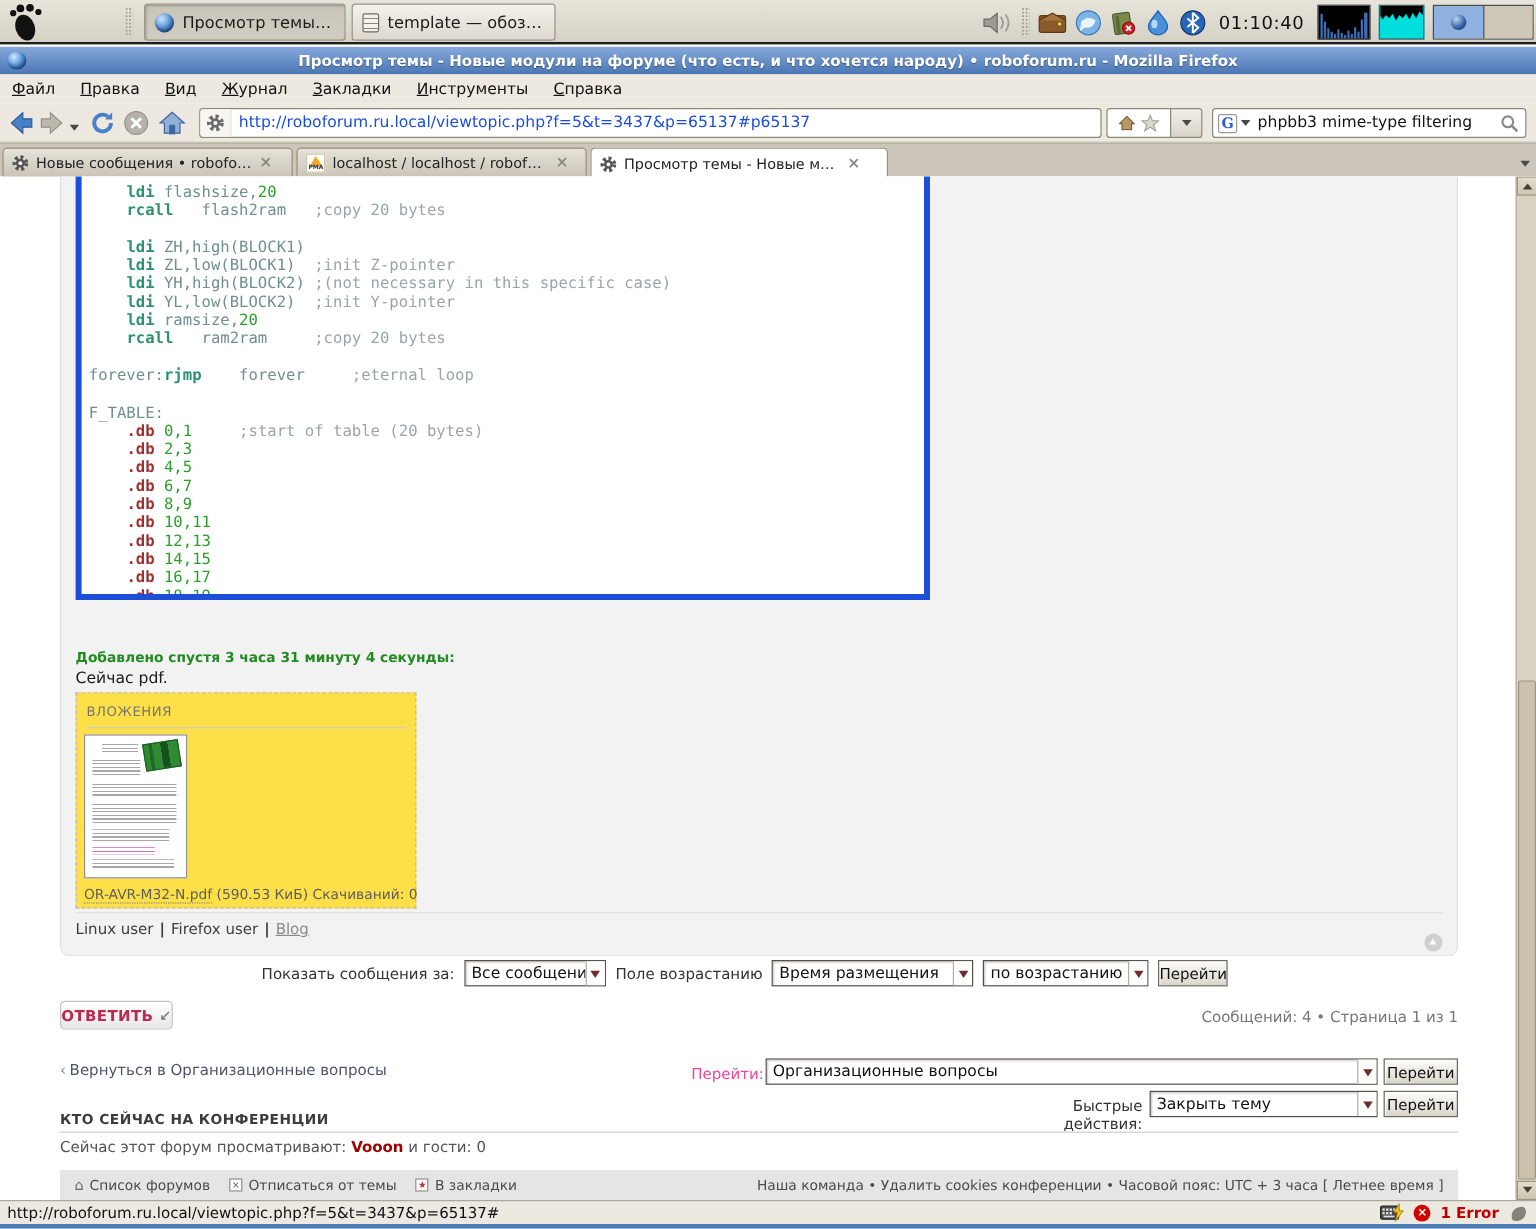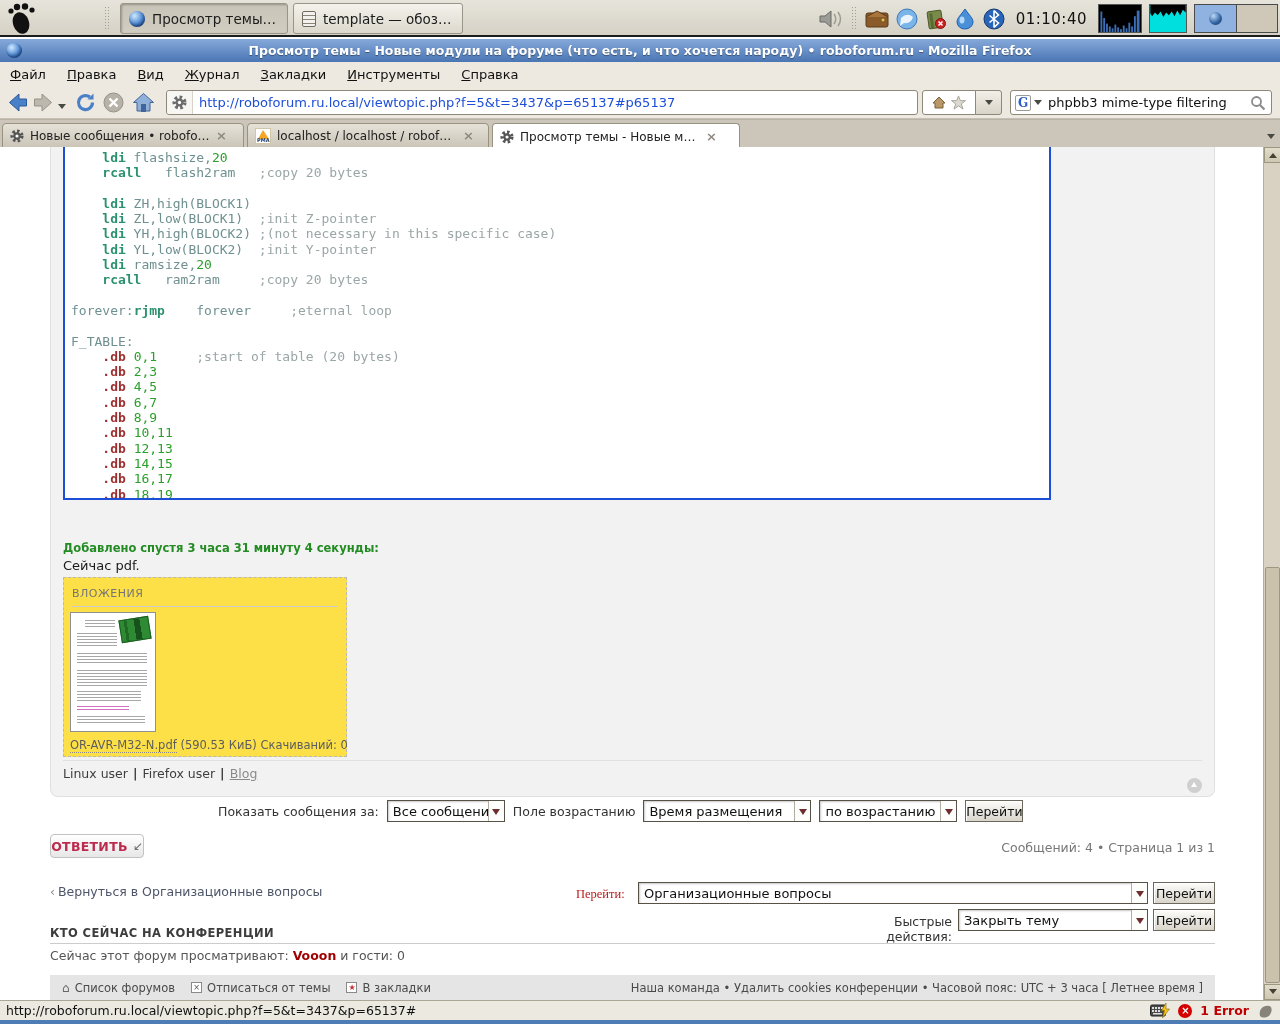--- a/index.html
+++ b/index.html
@@ -84,22 +84,22 @@
   .pmaic { width:16px; height:16px; position:relative; background:#fff; border:1px solid #d0c6a8; }
   .pmaic i { position:absolute; left:2px; top:1px; width:0; height:0;
     border-left:5px solid transparent; border-right:6px solid transparent; border-bottom:9px solid #f5a623; }
   .pmaic b { position:absolute; left:1px; bottom:0; font:bold 5px/5px "DejaVu Sans",sans-serif; color:#1a3a6a; }
 
   
   #content { position:absolute; left:0; top:147px; width:1280px; height:853px; background:#fff; overflow:hidden; }
 
   #postpanel { position:absolute; left:50px; top:0; width:1165px; height:650px; background:#f2f2f2;
     border:1px solid #e0e0e0; border-top:none; border-radius:0 0 8px 8px; }
-  #codeblock { position:absolute; left:12px; top:-8px; width:988px; height:361px; background:#fff;
-    border:2px solid #1d4ed8; padding:9px 18px 4px 6px; overflow:hidden; }
+  #codeblock { position:absolute; left:12px; top:-8px; width:712px; height:361px; background:#fff;
+    border:5px solid #1d4ed8; padding:9px 18px 4px 6px; overflow:hidden; }
   #codelines { font:13px/15.3px "DejaVu Sans Mono","Liberation Mono",monospace; white-space:pre; color:#6f9090; }
   .cl { min-height:15.3px; }
   .ck { color:#2b9170; font-weight:bold; }
   .cp { color:#6f9090; }
   .cc { color:#9aa6a6; }
   .cn { color:#2aa02a; }
   .cd { color:#9e3030; font-weight:bold; }
 
   #editnote { position:absolute; left:12px; top:394px; font-size:11.5px; font-weight:bold; color:#228B22; }
   #posttext { position:absolute; left:12px; top:411px; font-size:13px; color:#1a1a1a; }
@@ -145,21 +145,21 @@
     border:1px solid #c2c2c2; border-radius:4px; display:flex; align-items:center; justify-content:center;
     gap:5px; cursor:pointer; }
   #replybtn .rl { color:#BC2A4D; font-weight:bold; font-size:12.5px; letter-spacing:.3px; }
   #replybtn .ric { color:#6f6f6f; font-size:12px; }
 
   #postcount { position:absolute; right:65px; top:693px; font-size:12.5px; color:#777; }
 
   #returnlink { position:absolute; left:50px; top:737px; font-size:12.5px; color:#4d5568;
     text-decoration:none; cursor:pointer; }
   #returnlink .lt { color:#8a8a8a; margin-right:3px; }
-  #jumplabel { position:absolute; left:576px; top:740px; font-size:12.5px; color:#b91c1c;font-family:Liberation Serif, serif; }
+  #jumplabel { position:absolute; left:576px; top:740px; font-size:12.5px; color:#ec4899; }
   #jumpsel { position:absolute; left:638px; top:735px; width:510px; }
   #jumpgo { position:absolute; left:1153px; top:735px; width:62px; }
   #quicklabel { position:absolute; left:830px; top:767px; width:122px; text-align:right;
     font-size:12.5px; color:#333; }
   #quicksel { position:absolute; left:958px; top:762px; width:190px; }
   #quickgo { position:absolute; left:1153px; top:762px; width:62px; }
 
   #whoishdr { position:absolute; left:50px; top:779px; font-size:11.5px; font-weight:bold;
     color:#3c3c3c; letter-spacing:.4px; }
   #whoisline { position:absolute; left:50px; right:65px; top:796px; border-top:1px solid #ccc; }

